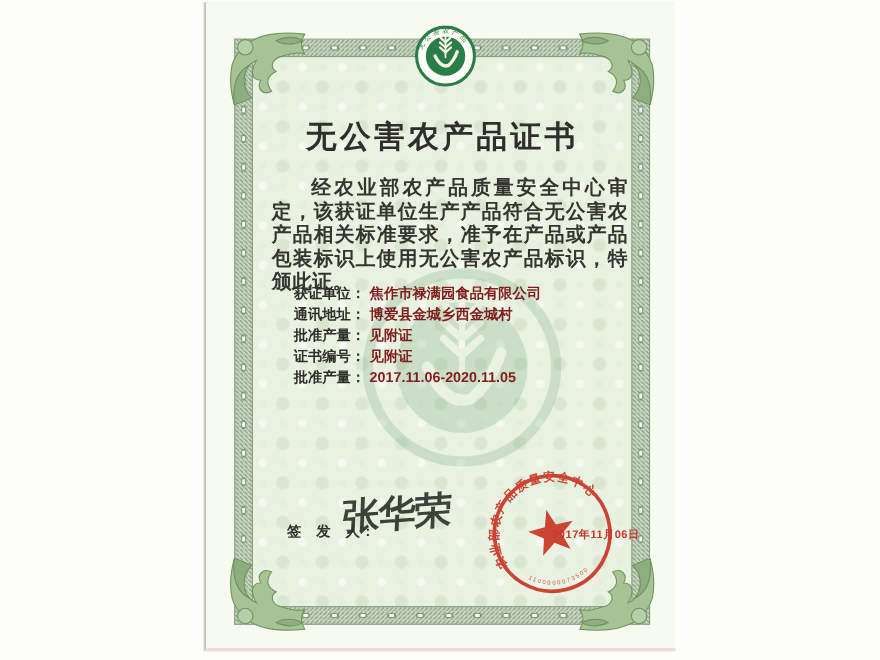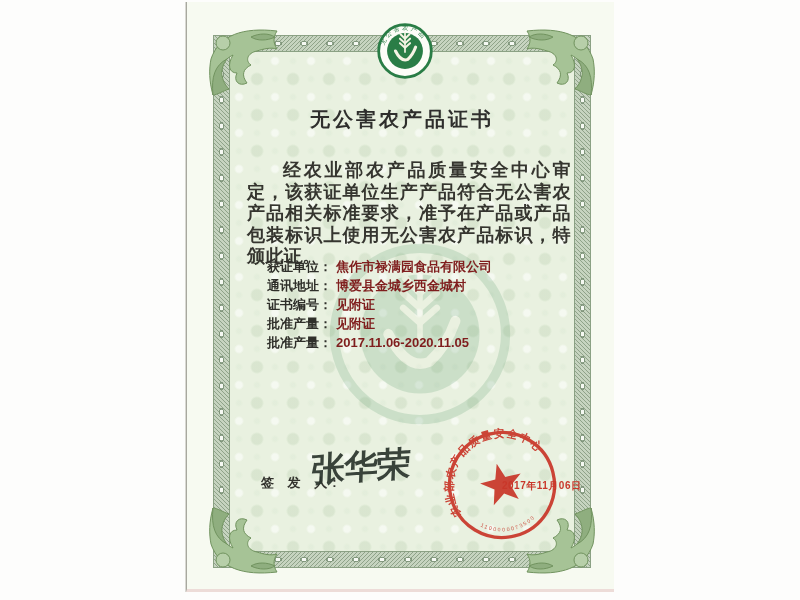--- a/index.html
+++ b/index.html
@@ -50,21 +50,21 @@
 
   .corner { position:absolute; width:80px; height:80px; }
   .corner-tl { left:-10px; top:-10px; }
   .corner-tr { right:-10px; top:-10px; transform:scaleX(-1); }
   .corner-bl { left:-10px; bottom:-10px; transform:scaleY(-1); }
   .corner-br { right:-10px; bottom:-10px; transform:scale(-1,-1); }
 
   
   .cert-title {
     position:absolute; left:26px; top:104px; width:378px;
-    text-align:center; font-size:20px; font-weight:bold; letter-spacing:3px;
+    text-align:center; font-size:28px; font-weight:bold; letter-spacing:3px;
     color:#2e2e2c;
   }
   .cert-body {
     position:absolute; left:60px; top:158px; width:324px;
     font-size:18px; line-height:21.5px; font-weight:600; letter-spacing:0.4px;
     text-align:justify; text-indent:2em; color:#35352f;
   }
   .fields { position:absolute; left:80px; top:255px; }
   .field-row { line-height:19px; font-size:13px; white-space:nowrap; }
   .field-label { font-weight:bold; color:#2f2f2a; }
@@ -168,24 +168,24 @@
     <div class="cert-body">经农业部农产品质量安全中心审定，该获证单位生产产品符合无公害农产品相关标准要求，准予在产品或产品包装标识上使用无公害农产品标识，特颁此证。</div>
 
     <div class="fields">
       <div class="field-row">
         <span class="field-label">获证单位：</span><span class="field-value">焦作市禄满园食品有限公司</span>
       </div>
       <div class="field-row">
         <span class="field-label">通讯地址：</span><span class="field-value">博爱县金城乡西金城村</span>
       </div>
       <div class="field-row">
+        <span class="field-label">批准产量：</span><span class="field-value">见附证</span>
+      </div>
+      <div class="field-row">
         <span class="field-label">证书编号：</span><span class="field-value">见附证</span>
-      </div>
-      <div class="field-row">
-        <span class="field-label">批准产量：</span><span class="field-value">见附证</span>
       </div>
       <div class="field-row">
         <span class="field-label">批准产量：</span><span class="field-value">2017.11.06-2020.11.05</span>
       </div>
     </div>
 
     <div class="signer-row">签 发 人:</div>
     <div class="signature">张华荣</div>
 
     <svg class="seal" viewBox="-65 -65 130 130">

